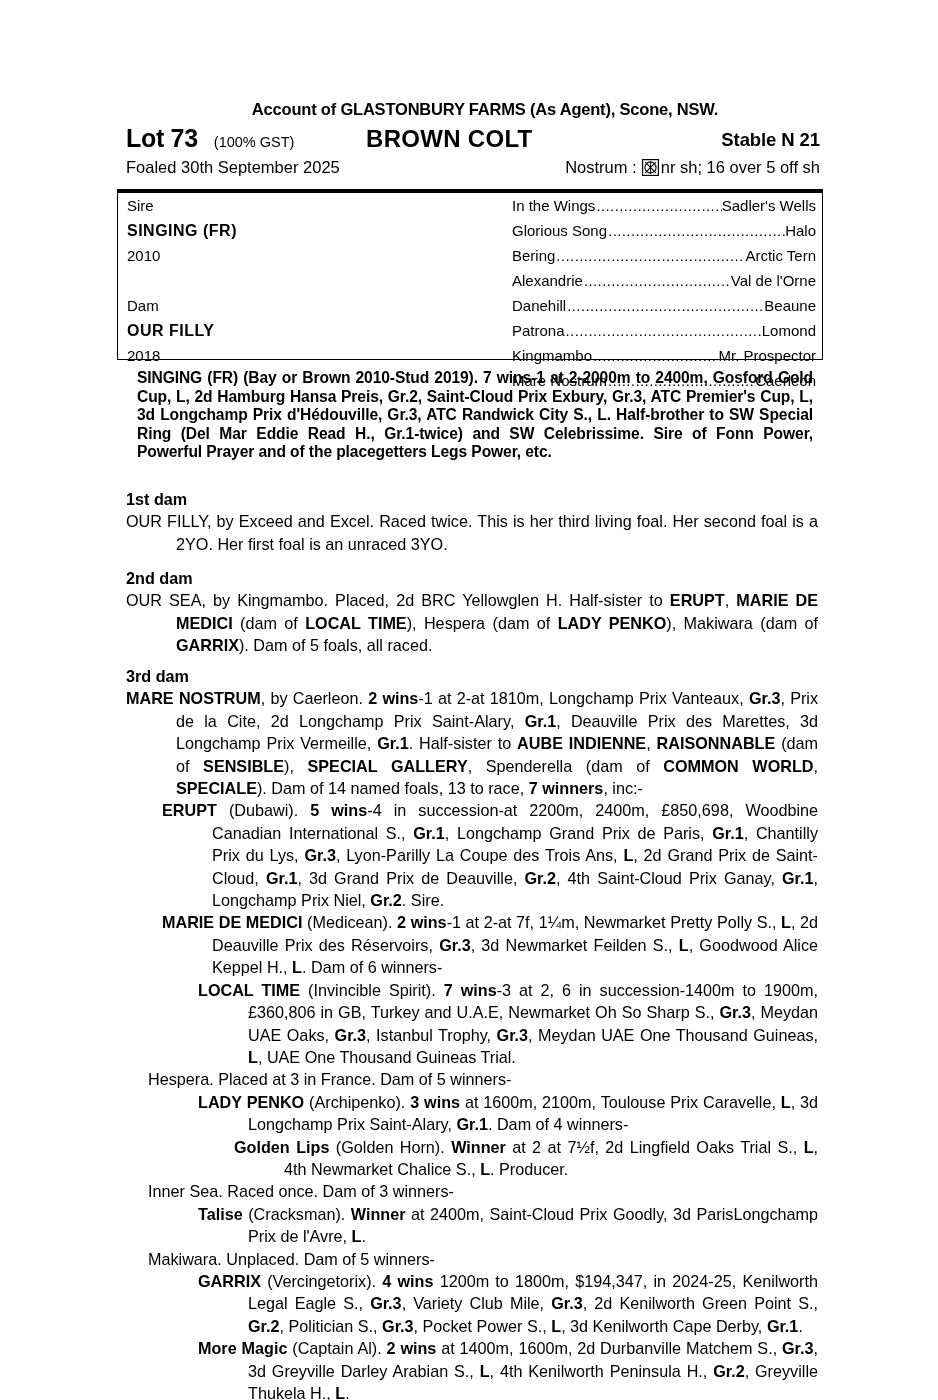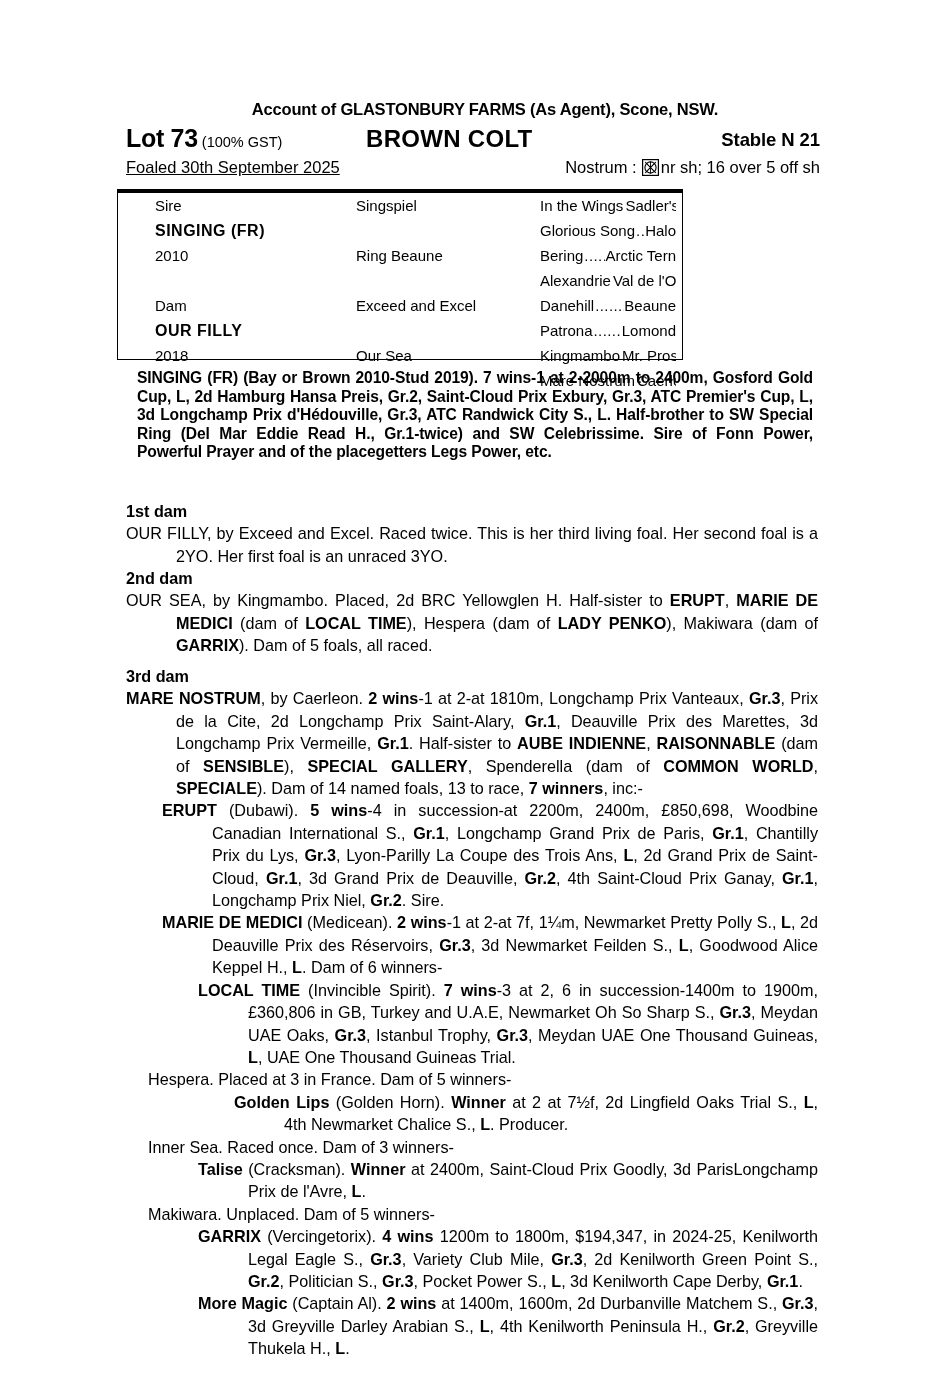--- a/index.html
+++ b/index.html
@@ -48,21 +48,21 @@
   }
   .lot-num {
     font-size: 25px;
     font-weight: bold;
     letter-spacing: -0.3px;
     margin-top: 17px;
   }
   .gst {
     font-size: 14.5px;
     font-weight: normal;
-    margin-left: 4px;
+    margin-left: 16px;
   }
   .colt-title {
     position: absolute;
     left: 240px;
     top: 1px;
     font-size: 24px;
     font-weight: bold;
     letter-spacing: 0.3px;
   }
   .stable {
@@ -74,21 +74,21 @@
     letter-spacing: -0.1px;
   }
   .foaled-row {
     position: absolute;
     left: 126px;
     right: 118px;
     top: 158px;
     height: 24px;
     font-size: 16.5px;
   }
-  .foaled-left { position: absolute; left: 0; top: 0; text-decoration: underline; }
+  .foaled-left { position: absolute; left: 0; top: 0; }
   .branded-right {
     position: absolute;
     right: 0; top: 0;
     display: flex;
     align-items: center;
     white-space: nowrap;
   }
   .brand-mark {
     display: inline-block;
     width: 17px;
@@ -97,26 +97,25 @@
     position: relative;
     vertical-align: -3px;
   }
   .brand-mark svg { display: block; }
 
   
   .ped-table {
     position: absolute;
     left: 117px;
     top: 189px;
-    width: 566px;
+    width: 706px;
     height: 171px;
     box-sizing: border-box;
     border: 1px solid #000;
     border-top: 4px solid #000;
-    padding-left: 28px;
   }
   .ped-inner {
     position: relative;
     width: 100%;
     height: 100%;
     font-size: 15px;
   }
   .ped-col1 { position: absolute; left: 9px;  width: 200px; }
   .ped-col2 { position: absolute; left: 210px; width: 185px; }
   .ped-col3 { position: absolute; left: 394px; right: 6px; }
@@ -213,29 +212,20 @@
     <div class="ped-inner">
       <div class="ped-col1">
         <div class="ped-line">Sire</div>
         <div class="ped-line bold">SINGING (FR)</div>
         <div class="ped-line">2010</div>
         <div class="ped-line"></div>
         <div class="ped-line">Dam</div>
         <div class="ped-line bold">OUR FILLY</div>
         <div class="ped-line">2018</div>
       </div>
-      <div class="ped-col2">
-        <div class="ped-line">Singspiel</div>
-        <div class="ped-line"></div>
-        <div class="ped-line">Ring Beaune</div>
-        <div class="ped-line"></div>
-        <div class="ped-line">Exceed and Excel</div>
-        <div class="ped-line"></div>
-        <div class="ped-line">Our Sea</div>
-      </div>
       <div class="ped-col3" id="ped-col3">
           <div class="ped-line">
             <div class="ped-dotrow">
               <span class="ped-dot-a">In the Wings</span>
               <span class="ped-dots">................................................................................</span>
               <span class="ped-dot-b">Sadler's Wells</span>
             </div>
           </div>
           <div class="ped-line">
             <div class="ped-dotrow">
@@ -285,21 +275,21 @@
               <span class="ped-dots">................................................................................</span>
               <span class="ped-dot-b">Caerleon</span>
             </div>
           </div>
         </div>
     </div>
   </div>
 
   <div class="sire-para">SINGING (FR) (Bay or Brown 2010-Stud 2019). 7 wins-1 at 2-2000m to 2400m, Gosford Gold Cup, L, 2d Hamburg Hansa Preis, Gr.2, Saint-Cloud Prix Exbury, Gr.3, ATC Premier's Cup, L, 3d Longchamp Prix d'Hédouville, Gr.3, ATC Randwick City S., L. Half-brother to SW Special Ring (Del Mar Eddie Read H., Gr.1-twice) and SW Celebrissime. Sire of Fonn Power, Powerful Prayer and of the placegetters Legs Power, etc.</div>
 
-  <div class="section" style="top:488px;margin-top:12px;">
+  <div class="section" style="top:488px;">
     <div class="dam-head">1st dam</div>
     <div class="para lvl1">OUR FILLY, by Exceed and Excel. Raced twice. This is her third living foal. Her second foal is a 2YO. Her first foal is an unraced 3YO.</div>
   </div>
 
   <div class="section" style="top:567px;">
     <div class="dam-head">2nd dam</div>
     <div class="para lvl1"><span>OUR SEA, by Kingmambo. Placed, 2d BRC Yellowglen H. Half-sister to </span><span class="nb">ERUPT</span><span>, </span><span class="nb">MARIE DE MEDICI</span><span> (dam of </span><span class="nb">LOCAL TIME</span><span>), Hespera (dam of </span><span class="nb">LADY PENKO</span><span>), Makiwara (dam of </span><span class="nb">GARRIX</span><span>). Dam of 5 foals, all raced.</span></div>
   </div>
 
   <div class="section" style="top:665px;">
@@ -308,20 +298,21 @@
     <div class="para lvl1"><span class="nb">MARE NOSTRUM</span><span>, by Caerleon. </span><span class="nb">2 wins</span><span>-1 at 2-at 1810m, Longchamp Prix Vanteaux, </span><span class="nb">Gr.3</span><span>, Prix de la Cite, 2d Longchamp Prix Saint-Alary, </span><span class="nb">Gr.1</span><span>, Deauville Prix des Marettes, 3d Longchamp Prix Vermeille, </span><span class="nb">Gr.1</span><span>. Half-sister to </span><span class="nb">AUBE INDIENNE</span><span>, </span><span class="nb">RAISONNABLE</span><span> (dam of </span><span class="nb">SENSIBLE</span><span>), </span><span class="nb">SPECIAL GALLERY</span><span>, Spenderella (dam of </span><span class="nb">COMMON WORLD</span><span>, </span><span class="nb">SPECIALE</span><span>). Dam of 14 named foals, 13 to race, </span><span class="nb">7 winners</span><span>, inc:-</span></div>
 
     <div class="para lvl2"><span class="nb">ERUPT</span><span> (Dubawi). </span><span class="nb">5 wins</span><span>-4 in succession-at 2200m, 2400m, £850,698, Woodbine Canadian International S., </span><span class="nb">Gr.1</span><span>, Longchamp Grand Prix de Paris, </span><span class="nb">Gr.1</span><span>, Chantilly Prix du Lys, </span><span class="nb">Gr.3</span><span>, Lyon-Parilly La Coupe des Trois Ans, </span><span class="nb">L</span><span>, 2d Grand Prix de Saint-Cloud, </span><span class="nb">Gr.1</span><span>, 3d Grand Prix de Deauville, </span><span class="nb">Gr.2</span><span>, 4th Saint-Cloud Prix Ganay, </span><span class="nb">Gr.1</span><span>, Longchamp Prix Niel, </span><span class="nb">Gr.2</span><span>. Sire.</span></div>
 
     <div class="para lvl2"><span class="nb">MARIE DE MEDICI</span><span> (Medicean). </span><span class="nb">2 wins</span><span>-1 at 2-at 7f, 1¼m, Newmarket Pretty Polly S., </span><span class="nb">L</span><span>, 2d Deauville Prix des Réservoirs, </span><span class="nb">Gr.3</span><span>, 3d Newmarket Feilden S., </span><span class="nb">L</span><span>, Goodwood Alice Keppel H., </span><span class="nb">L</span><span>. Dam of 6 winners-</span></div>
 
     <div class="para lvl3"><span class="nb">LOCAL TIME</span><span> (Invincible Spirit). </span><span class="nb">7 wins</span><span>-3 at 2, 6 in succession-1400m to 1900m, £360,806 in GB, Turkey and U.A.E, Newmarket Oh So Sharp S., </span><span class="nb">Gr.3</span><span>, Meydan UAE Oaks, </span><span class="nb">Gr.3</span><span>, Istanbul Trophy, </span><span class="nb">Gr.3</span><span>, Meydan UAE One Thousand Guineas, </span><span class="nb">L</span><span>, UAE One Thousand Guineas Trial.</span></div>
 
     <div class="para plain1">Hespera. Placed at 3 in France. Dam of 5 winners-</div>
 
+    <div class="para lvl3"><span class="nb">LADY PENKO</span><span> (Archipenko). </span><span class="nb">3 wins</span><span> at 1600m, 2100m, Toulouse Prix Caravelle, </span><span class="nb">L</span><span>, 3d Longchamp Prix Saint-Alary, </span><span class="nb">Gr.1</span><span>. Dam of 4 winners-</span></div>
 
     <div class="para lvl4"><span class="nb">Golden Lips</span><span> (Golden Horn). </span><span class="nb">Winner</span><span> at 2 at 7½f, 2d Lingfield Oaks Trial S., </span><span class="nb">L</span><span>, 4th Newmarket Chalice S., </span><span class="nb">L</span><span>. Producer.</span></div>
 
     <div class="para plain1">Inner Sea. Raced once. Dam of 3 winners-</div>
 
     <div class="para lvl3"><span class="nb">Talise</span><span> (Cracksman). </span><span class="nb">Winner</span><span> at 2400m, Saint-Cloud Prix Goodly, 3d ParisLongchamp Prix de l'Avre, </span><span class="nb">L</span><span>.</span></div>
 
     <div class="para plain1">Makiwara. Unplaced. Dam of 5 winners-</div>
 
     <div class="para lvl3"><span class="nb">GARRIX</span><span> (Vercingetorix). </span><span class="nb">4 wins</span><span> 1200m to 1800m, $194,347, in 2024-25, Kenilworth Legal Eagle S., </span><span class="nb">Gr.3</span><span>, Variety Club Mile, </span><span class="nb">Gr.3</span><span>, 2d Kenilworth Green Point S., </span><span class="nb">Gr.2</span><span>, Politician S., </span><span class="nb">Gr.3</span><span>, Pocket Power S., </span><span class="nb">L</span><span>, 3d Kenilworth Cape Derby, </span><span class="nb">Gr.1</span><span>.</span></div>

